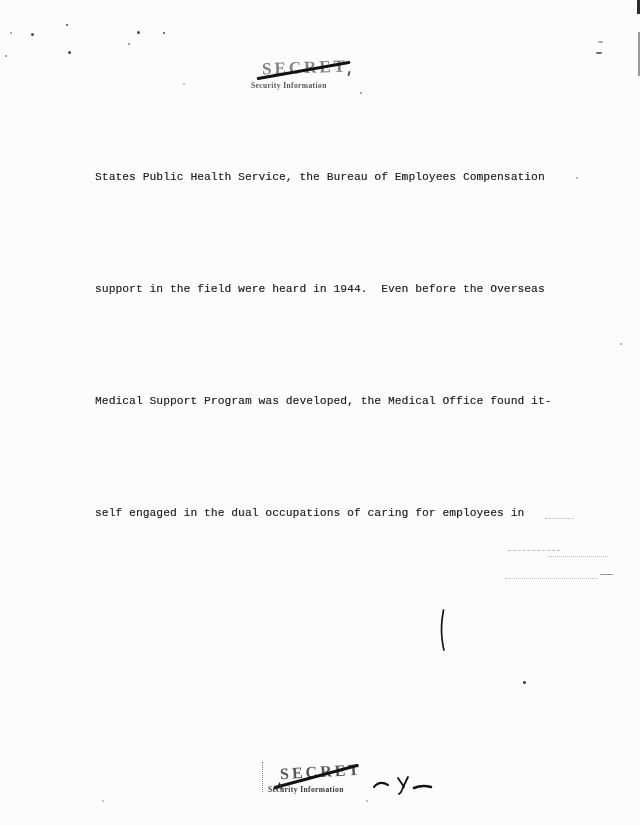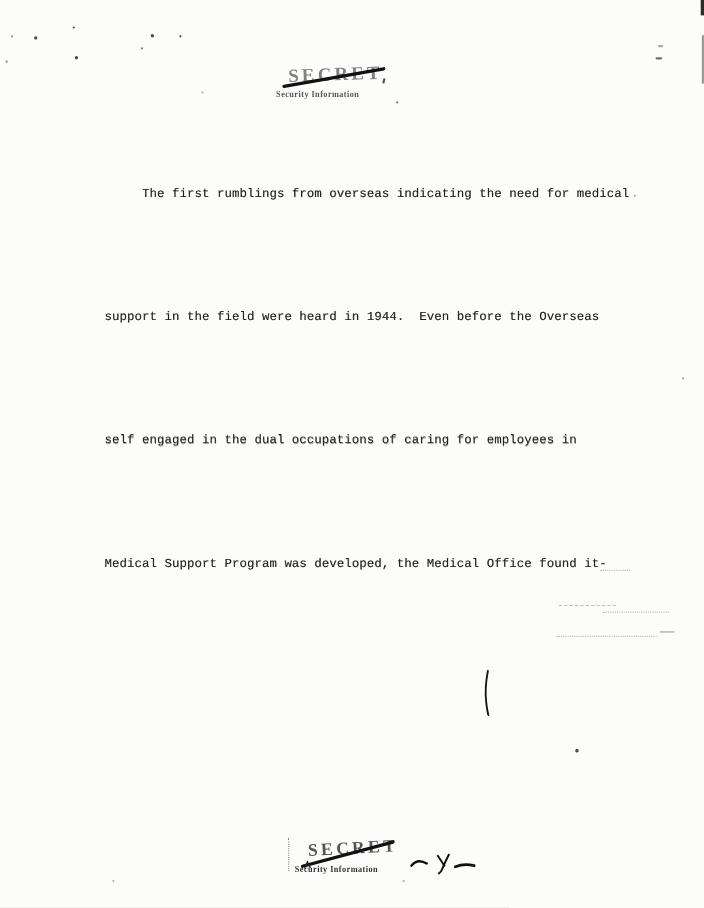--- a/index.html
+++ b/index.html
@@ -56,24 +56,24 @@
 <div class="page">
 
   <div class="stamp stamp-top" style="left:262px; top:58px;">
     <div class="stamp-word">SECRET</div>
     <div class="strike strike-top"></div>
     <div class="stamp-sub">Security Information</div>
   </div>
   <div class="comma-mark"></div>
 
   <div class="typed">
-    <div class="line">     The first rumblings from overseas indicating the need for medical</div>
+    <div class="line">States Public Health Service, the Bureau of Employees Compensation</div>
     <div class="line">support in the field were heard in 1944.  Even before the Overseas</div>
+    <div class="line">Medical Support Program was developed, the Medical Office found it-</div>
     <div class="line">self engaged in the dual occupations of caring for employees in</div>
-    <div class="line">Medical Support Program was developed, the Medical Office found it-</div>
     
     
     
     
     
     
     
     
     
     

